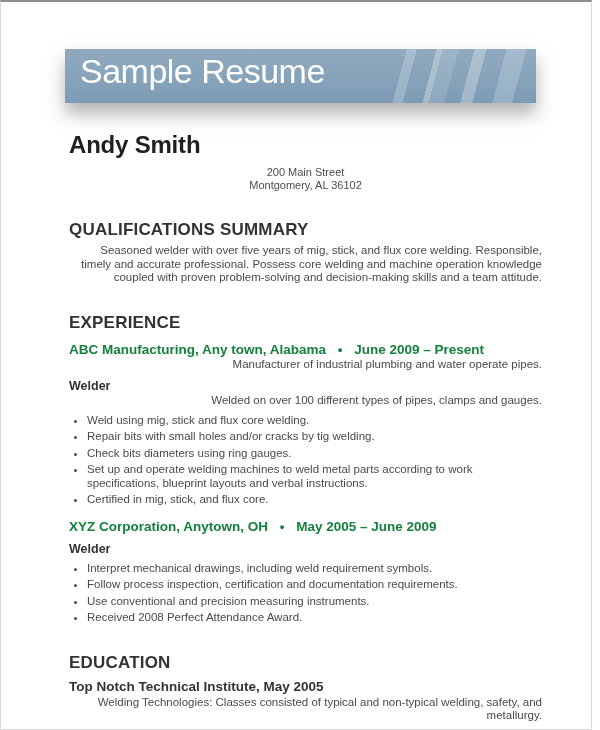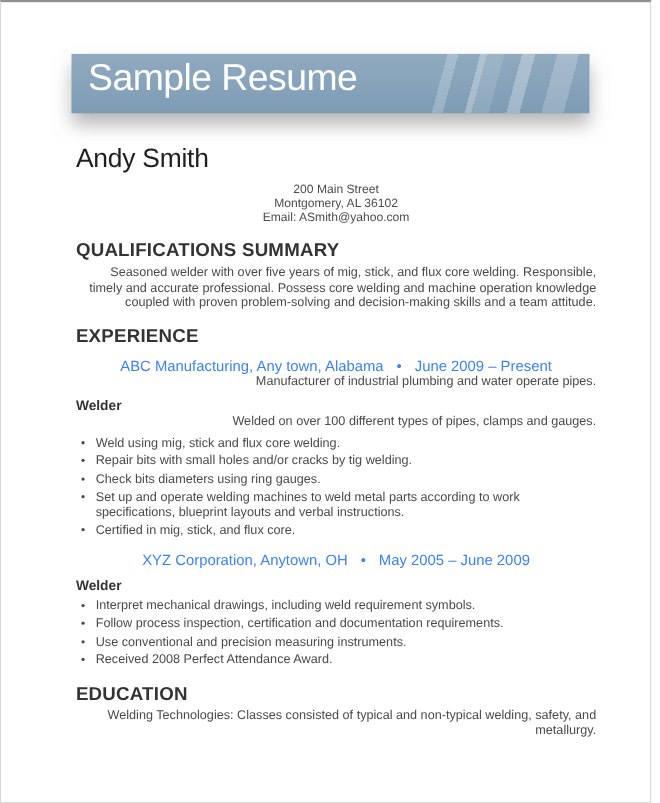--- a/index.html
+++ b/index.html
@@ -54,50 +54,49 @@
   .content {
     position: absolute;
     left: 68px;
     top: 129px;
     width: 473px;
     color: #4a4a4a;
   }
   .name {
     margin: 0 0 7px 0;
     font-size: 24px;
-    font-weight: 400;
+    font-weight: 700;
     color: #1f1f1f;
     letter-spacing: -0.2px;
   }
   .contact-line {
     font-size: 11px;
     line-height: 13px;
     color: #4c4c4c;
     text-align: center;
   }
   .section-heading {
-    margin: 13px 0 4px 0;
+    margin: 28px 0 4px 0;
     font-size: 17px;
     font-weight: 700;
     color: #333333;
     letter-spacing: 0.2px;
   }
   .body-text {
     margin: 0;
     font-size: 11.5px;
     line-height: 13.5px;
     color: #4a4a4a;
     text-align: right;
   }
   .job-header {
     margin: 9px 0 1px 0;
     font-size: 13.5px;
-    font-weight: 400;
-    color: #3b82f6;
-    text-align: center;
+    font-weight: 700;
+    color: #15803d;
   }
   .job-header .dot { margin: 0 8px; }
   .job-title {
     margin: 8px 0 1px 0;
     font-size: 12.5px;
     font-weight: 700;
     color: #333333;
   }
   .duties {
     margin: 6px 0 2px 4px;
@@ -126,21 +125,20 @@
     <span class="banner-title">Sample Resume</span>
   </div>
 
   <div class="content">
 
     <h1 class="name">Andy Smith</h1>
 
     <div>
       <div class="contact-line">200 Main Street</div>
       <div class="contact-line">Montgomery, AL 36102</div>
-      <div class="contact-line">Email: ASmith@yahoo.com</div>
     </div>
 
     <h2 class="section-heading">QUALIFICATIONS SUMMARY</h2>
     <p class="body-text">Seasoned welder with over five years of mig, stick, and flux core welding. Responsible, timely and accurate professional. Possess core welding and machine operation knowledge coupled with proven problem-solving and decision-making skills and a team attitude.</p>
 
     <h2 class="section-heading">EXPERIENCE</h2>
 
     <h3 class="job-header">
       <span>ABC Manufacturing, Any town, Alabama</span>
       <span class="dot">•</span>
@@ -164,16 +162,17 @@
     </h3>
     <h4 class="job-title">Welder</h4>
     <ul class="duties">
       <li>Interpret mechanical drawings, including weld requirement symbols.</li>
       <li>Follow process inspection, certification and documentation requirements.</li>
       <li>Use conventional and precision measuring instruments.</li>
       <li>Received 2008 Perfect Attendance Award.</li>
     </ul>
 
     <h2 class="section-heading">EDUCATION</h2>
+    <h3 class="school-line">Top Notch Technical Institute, May 2005</h3>
     <p class="body-text">Welding Technologies: Classes consisted of typical and non-typical welding, safety, and metallurgy.</p>
 
   </div>
 </div>
 
 </body></html>

